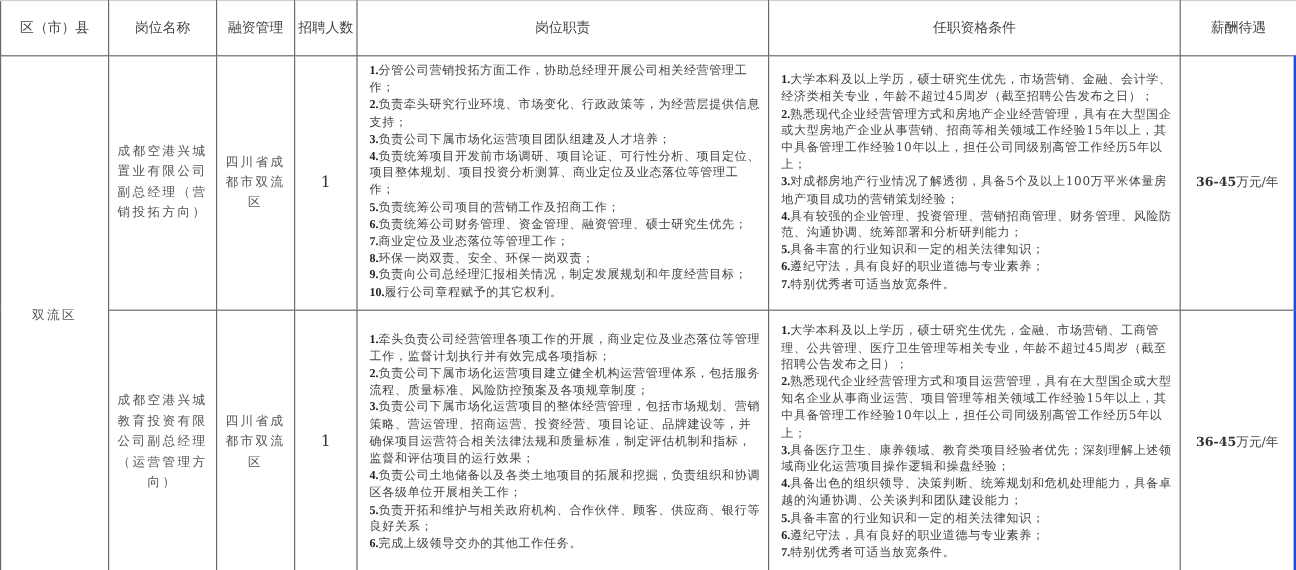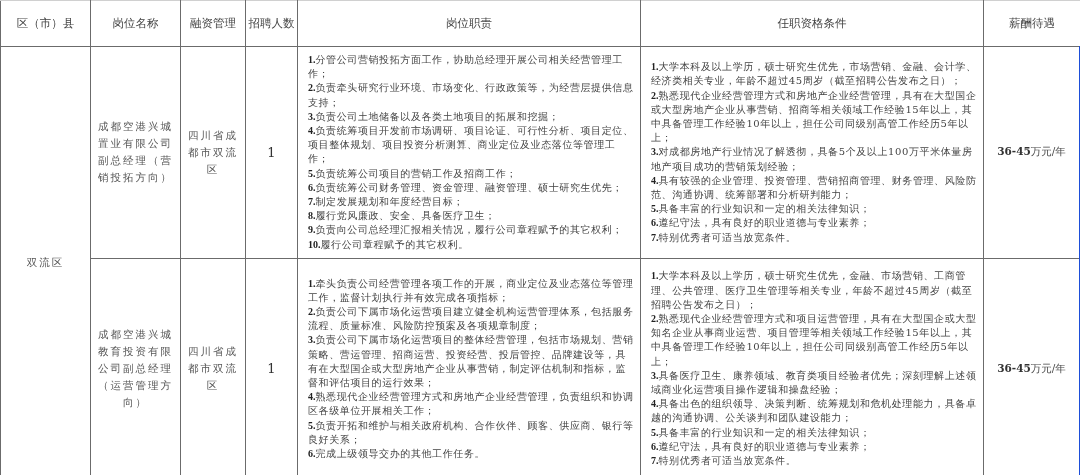--- a/index.html
+++ b/index.html
@@ -10,21 +10,21 @@
   tr.hdr th{border-top:1px solid #d0d0d0;}
   td.center{text-align:center;font-size:10.5px;line-height:17px;letter-spacing:2px;color:#555;padding:0 6px;}
   td.count{text-align:center;font-size:13px;color:#333;letter-spacing:0;}
   td.salary{text-align:center;font-size:10.5px;color:#444;letter-spacing:0;}
   td.salary b{font-weight:bold;color:#333;}
   td.list{font-size:10px;line-height:14.2px;color:#444;padding:6px 6px 6px 10px;vertical-align:middle;letter-spacing:.6px;}
   td.list ol{list-style:none;margin:0;padding:0;}
   td.list li{margin:0;padding:0;}
   td.list .num{font-family:"Liberation Serif",serif;font-weight:bold;color:#222;letter-spacing:0;}
   td.region{text-align:center;font-size:10.5px;color:#555;letter-spacing:2px;border-right:1px solid #6b6b6b;}
-  td.edge-right{border-right:3px solid #1d4ed8;}
+  td.edge-right{border-right:5px solid #1d4ed8;}
 </style>
 </head>
 <body>
 
 <table>
   <colgroup>
     <col style="width:90px">
     <col style="width:90px">
     <col style="width:65px">
     <col style="width:52px">
@@ -46,27 +46,27 @@
   <tbody>
     <tr style="height:209px">
       <td class="region" rowspan="2">双流区</td>
       <td class="center">成都空港兴城置业有限公司副总经理（营销投拓方向）</td>
       <td class="center">四川省成都市双流区</td>
       <td class="count">1</td>
       <td class="list">
         <ol>
           <li><span class="num">1.</span><span>分管公司营销投拓方面工作，协助总经理开展公司相关经营管理工作；</span></li>
           <li><span class="num">2.</span><span>负责牵头研究行业环境、市场变化、行政政策等，为经营层提供信息支持；</span></li>
-          <li><span class="num">3.</span><span>负责公司土地储备以及各类土地项目的拓展和挖掘；</span></li>
+          <li><span class="num">3.</span><span>负责公司下属市场化运营项目团队组建及人才培养；</span></li>
           <li><span class="num">4.</span><span>负责统筹项目开发前市场调研、项目论证、可行性分析、项目定位、项目整体规划、项目投资分析测算、商业定位及业态落位等管理工作；</span></li>
           <li><span class="num">5.</span><span>负责统筹公司项目的营销工作及招商工作；</span></li>
           <li><span class="num">6.</span><span>负责统筹公司财务管理、资金管理、融资管理、硕士研究生优先；</span></li>
-          <li><span class="num">7.</span><span>制定发展规划和年度经营目标；</span></li>
-          <li><span class="num">8.</span><span>履行党风廉政、安全、具备医疗卫生；</span></li>
-          <li><span class="num">9.</span><span>负责向公司总经理汇报相关情况，履行公司章程赋予的其它权利；</span></li>
+          <li><span class="num">7.</span><span>商业定位及业态落位等管理工作；</span></li>
+          <li><span class="num">8.</span><span>环保一岗双责、安全、环保一岗双责；</span></li>
+          <li><span class="num">9.</span><span>负责向公司总经理汇报相关情况，制定发展规划和年度经营目标；</span></li>
           <li><span class="num">10.</span><span>履行公司章程赋予的其它权利。</span></li>
         </ol>
       </td>
       <td class="list">
         <ol>
           <li><span class="num">1.</span><span>大学本科及以上学历，硕士研究生优先，市场营销、金融、会计学、经济类相关专业，年龄不超过45周岁（截至招聘公告发布之日）；</span></li>
           <li><span class="num">2.</span><span>熟悉现代企业经营管理方式和房地产企业经营管理，具有在大型国企或大型房地产企业从事营销、招商等相关领域工作经验15年以上，其中具备管理工作经验10年以上，担任公司同级别高管工作经历5年以上；</span></li>
           <li><span class="num">3.</span><span>对成都房地产行业情况了解透彻，具备5个及以上100万平米体量房地产项目成功的营销策划经验；</span></li>
           <li><span class="num">4.</span><span>具有较强的企业管理、投资管理、营销招商管理、财务管理、风险防范、沟通协调、统筹部署和分析研判能力；</span></li>
           <li><span class="num">5.</span><span>具备丰富的行业知识和一定的相关法律知识；</span></li>
@@ -77,22 +77,22 @@
       <td class="salary edge-right"><b>36-45</b><span>万元/年</span></td>
     </tr>
     <tr style="height:221px">
       <td class="center">成都空港兴城教育投资有限公司副总经理（运营管理方向）</td>
       <td class="center">四川省成都市双流区</td>
       <td class="count">1</td>
       <td class="list">
         <ol>
           <li><span class="num">1.</span><span>牵头负责公司经营管理各项工作的开展，商业定位及业态落位等管理工作，监督计划执行并有效完成各项指标；</span></li>
           <li><span class="num">2.</span><span>负责公司下属市场化运营项目建立健全机构运营管理体系，包括服务流程、质量标准、风险防控预案及各项规章制度；</span></li>
-          <li><span class="num">3.</span><span>负责公司下属市场化运营项目的整体经营管理，包括市场规划、营销策略、营运管理、招商运营、投资经营、投后管控、品牌建设等，具有在大型国企或大型房地产企业从事营销，制定评估机制和指标，监督和评估项目的运行效果；</span></li>
-          <li><span class="num">4.</span><span>熟悉现代企业经营管理方式和房地产企业经营管理，负责组织和协调区各级单位开展相关工作；</span></li>
+          <li><span class="num">3.</span><span>负责公司下属市场化运营项目的整体经营管理，包括市场规划、营销策略、营运管理、招商运营、投资经营、项目论证、品牌建设等，并确保项目运营符合相关法律法规和质量标准，制定评估机制和指标，监督和评估项目的运行效果；</span></li>
+          <li><span class="num">4.</span><span>负责公司土地储备以及各类土地项目的拓展和挖掘，负责组织和协调区各级单位开展相关工作；</span></li>
           <li><span class="num">5.</span><span>负责开拓和维护与相关政府机构、合作伙伴、顾客、供应商、银行等良好关系；</span></li>
           <li><span class="num">6.</span><span>完成上级领导交办的其他工作任务。</span></li>
         </ol>
       </td>
       <td class="list">
         <ol>
           <li><span class="num">1.</span><span>大学本科及以上学历，硕士研究生优先，金融、市场营销、工商管理、公共管理、医疗卫生管理等相关专业，年龄不超过45周岁（截至招聘公告发布之日）；</span></li>
           <li><span class="num">2.</span><span>熟悉现代企业经营管理方式和项目运营管理，具有在大型国企或大型知名企业从事商业运营、项目管理等相关领域工作经验15年以上，其中具备管理工作经验10年以上，担任公司同级别高管工作经历5年以上；</span></li>
           <li><span class="num">3.</span><span>具备医疗卫生、康养领域、教育类项目经验者优先；深刻理解上述领域商业化运营项目操作逻辑和操盘经验；</span></li>
           <li><span class="num">4.</span><span>具备出色的组织领导、决策判断、统筹规划和危机处理能力，具备卓越的沟通协调、公关谈判和团队建设能力；</span></li>

